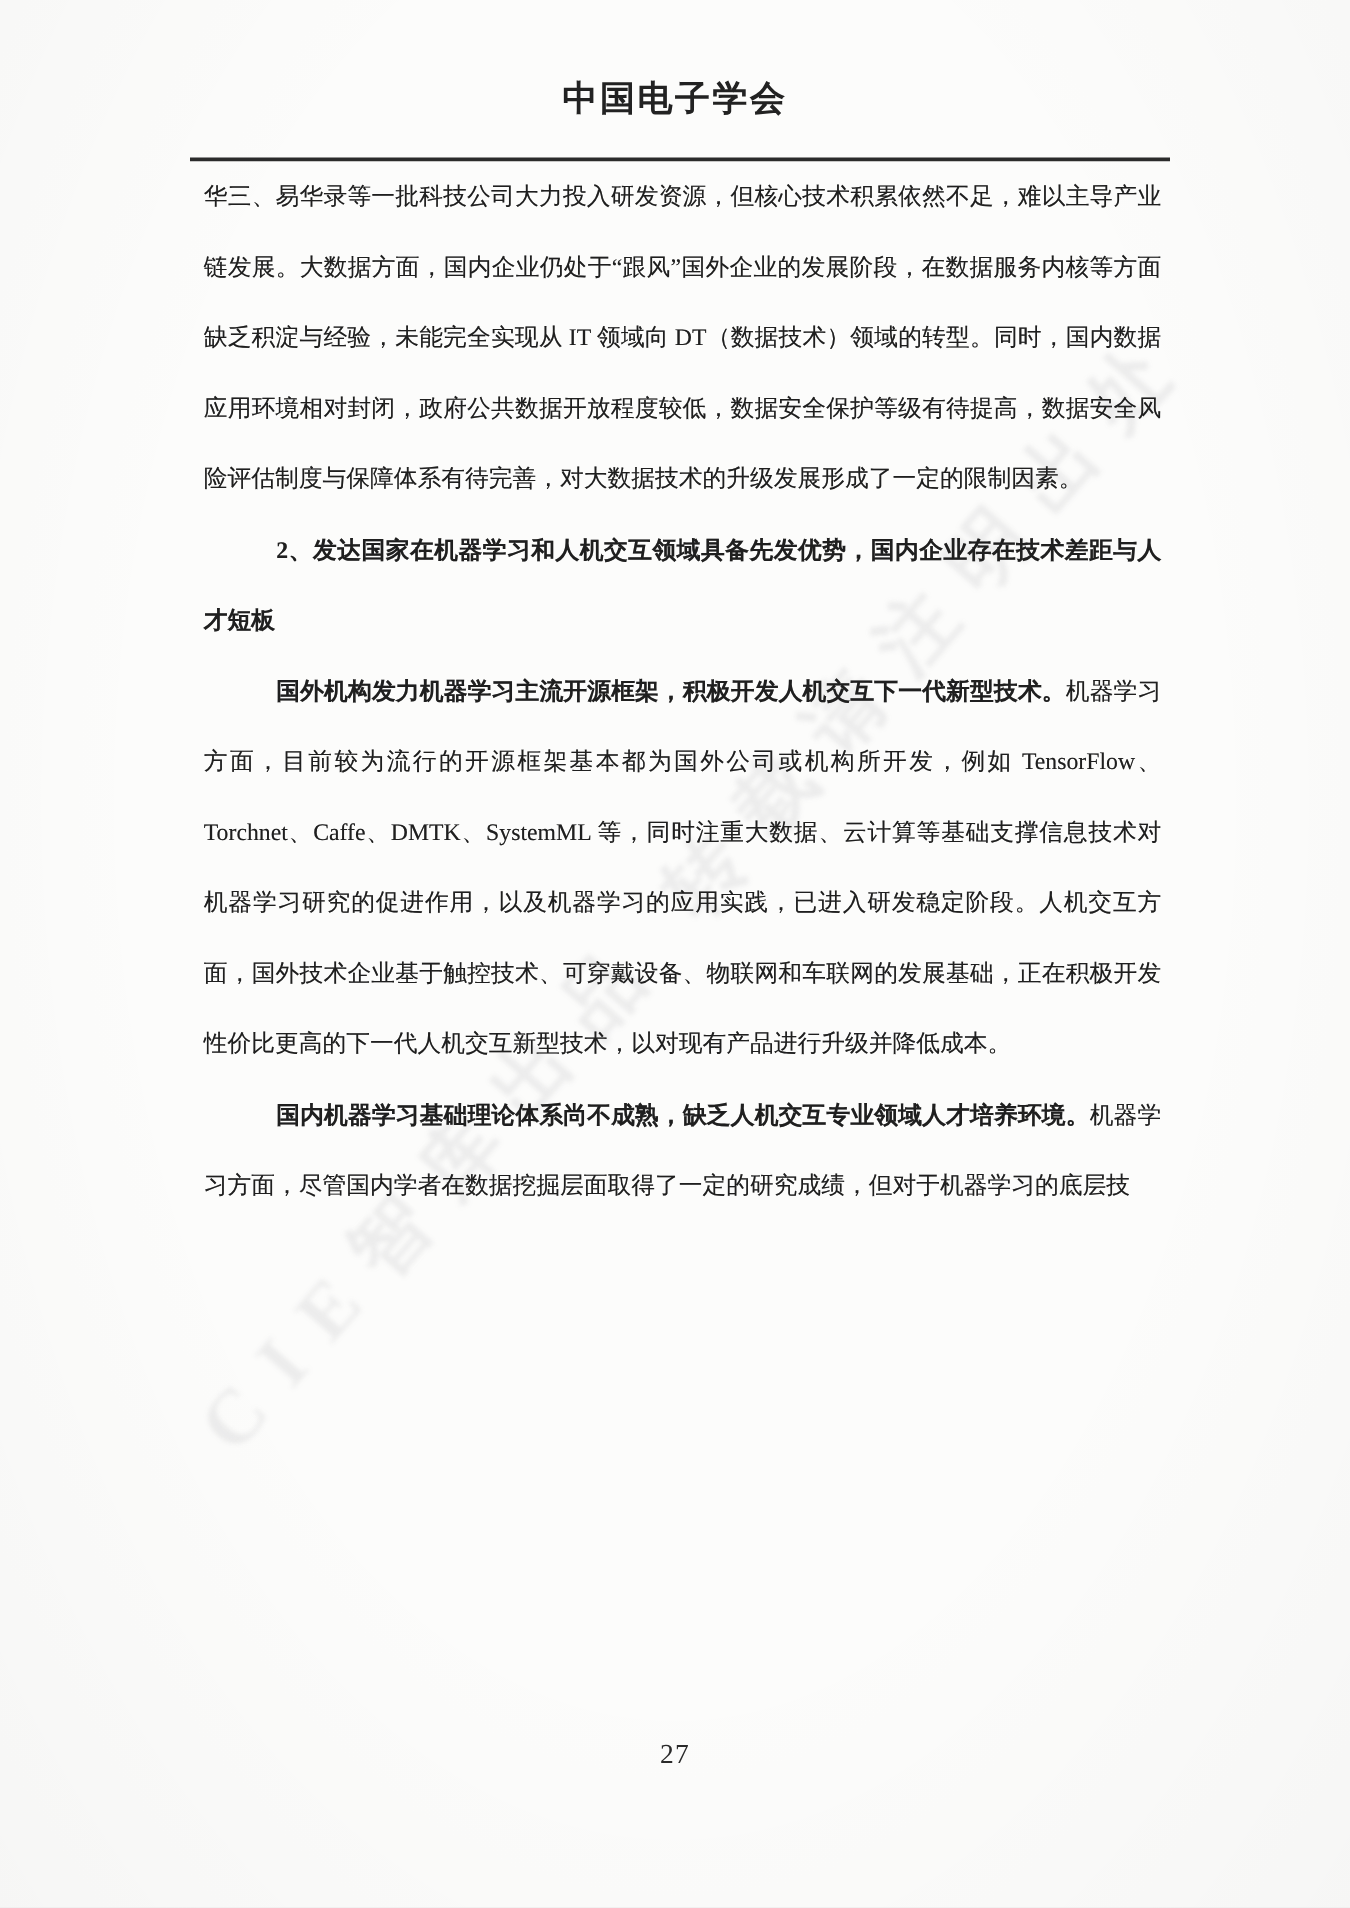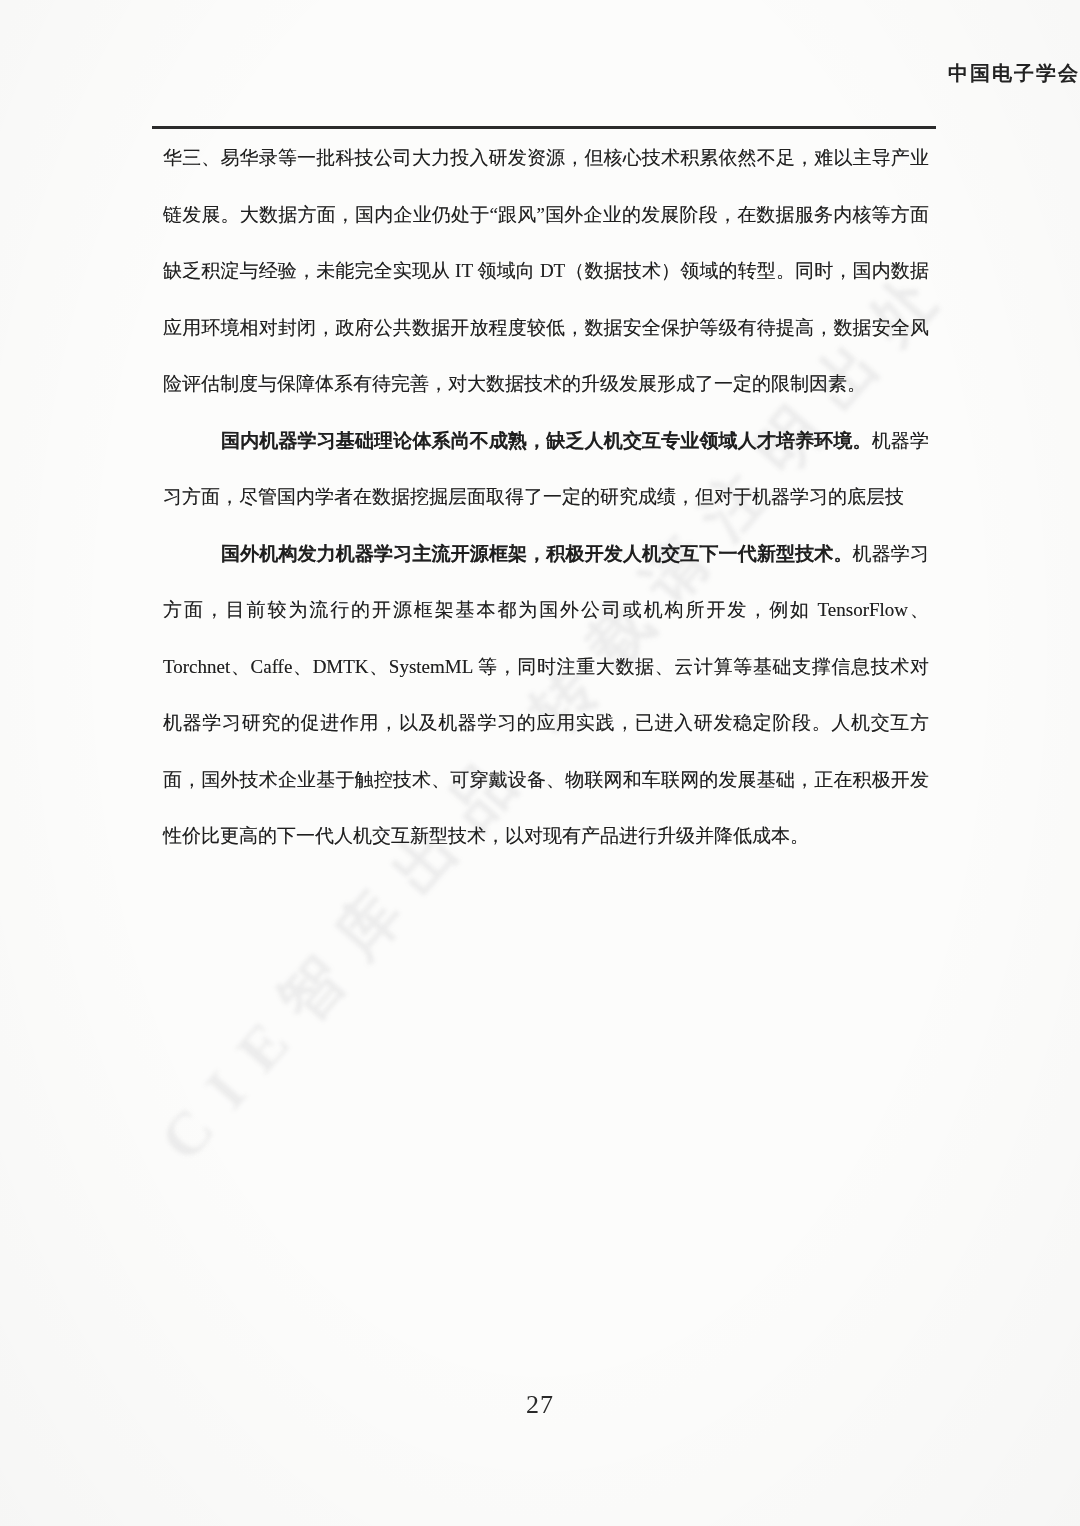--- a/index.html
+++ b/index.html
@@ -23,22 +23,22 @@
     position: absolute;
     inset: 0;
     background: radial-gradient(ellipse at 50% 42%, rgba(0,0,0,0) 55%, rgba(0,0,0,0.025) 100%);
     pointer-events: none;
   }
   .doc-title {
     position: absolute;
     top: 60px;
     left: 0;
     width: 100%;
-    text-align: right;
-    font-size: 20px;
+    text-align: center;
+    font-size: 28px;
     font-weight: 700;
     letter-spacing: 2px;
     color: #222;
   }
   .header-rule {
     position: absolute;
     top: 126px;
     left: 152px;
     width: 784px;
     height: 0;
@@ -83,43 +83,44 @@
     font-weight: 700;
   }
   .page-footer {
     position: absolute;
     top: 1390px;
     left: 0;
     width: 100%;
     text-align: center;
   }
   .page-number {
-    font-size: 26px;
+    font-size: 22px;
     color: #2a2a2a;
     letter-spacing: 1px;
   }
 </style>
 </head>
 <body>
 
 <div class="page">
 
   <header>
     <div class="doc-title">中国电子学会</div>
     <div class="header-rule"></div>
   </header>
 
   <div class="watermark">CIE智库出品 转载请注明出处</div>
 
   <main class="content">
     <p class="para">华三、易华录等一批科技公司大力投入研发资源，但核心技术积累依然不足，难以主导产业链发展。大数据方面，国内企业仍处于“跟风”国外企业的发展阶段，在数据服务内核等方面缺乏积淀与经验，未能完全实现从 IT 领域向 DT（数据技术）领域的转型。同时，国内数据应用环境相对封闭，政府公共数据开放程度较低，数据安全保护等级有待提高，数据安全风险评估制度与保障体系有待完善，对大数据技术的升级发展形成了一定的限制因素。</p>
 
+    <p class="heading">2、发达国家在机器学习和人机交互领域具备先发优势，国内企业存在技术差距与人才短板</p>
+
+    <p class="para indent"><span class="lead">国外机构发力机器学习主流开源框架，积极开发人机交互下一代新型技术。</span><span>机器学习方面，目前较为流行的开源框架基本都为国外公司或机构所开发，例如 TensorFlow、Torchnet、Caffe、DMTK、SystemML 等，同时注重大数据、云计算等基础支撑信息技术对机器学习研究的促进作用，以及机器学习的应用实践，已进入研发稳定阶段。人机交互方面，国外技术企业基于触控技术、可穿戴设备、物联网和车联网的发展基础，正在积极开发性价比更高的下一代人机交互新型技术，以对现有产品进行升级并降低成本。</span></p>
 
     <p class="para indent"><span class="lead">国内机器学习基础理论体系尚不成熟，缺乏人机交互专业领域人才培养环境。</span><span>机器学习方面，尽管国内学者在数据挖掘层面取得了一定的研究成绩，但对于机器学习的底层技</span></p>
-
-    <p class="para indent"><span class="lead">国外机构发力机器学习主流开源框架，积极开发人机交互下一代新型技术。</span><span>机器学习方面，目前较为流行的开源框架基本都为国外公司或机构所开发，例如 TensorFlow、Torchnet、Caffe、DMTK、SystemML 等，同时注重大数据、云计算等基础支撑信息技术对机器学习研究的促进作用，以及机器学习的应用实践，已进入研发稳定阶段。人机交互方面，国外技术企业基于触控技术、可穿戴设备、物联网和车联网的发展基础，正在积极开发性价比更高的下一代人机交互新型技术，以对现有产品进行升级并降低成本。</span></p>
   </main>
 
   <footer class="page-footer">
     <span class="page-number">27</span>
   </footer>
 
 </div>
 
 </body></html>

